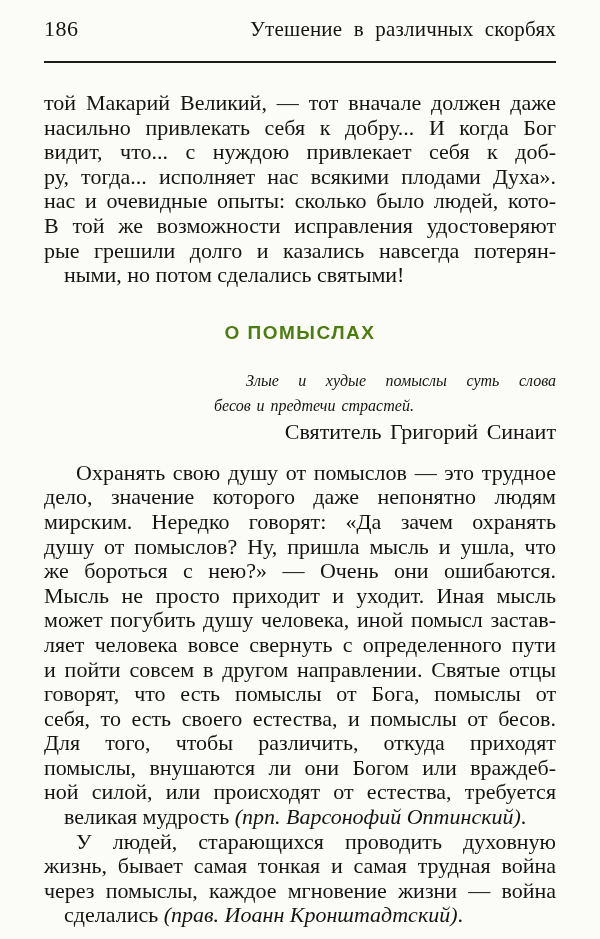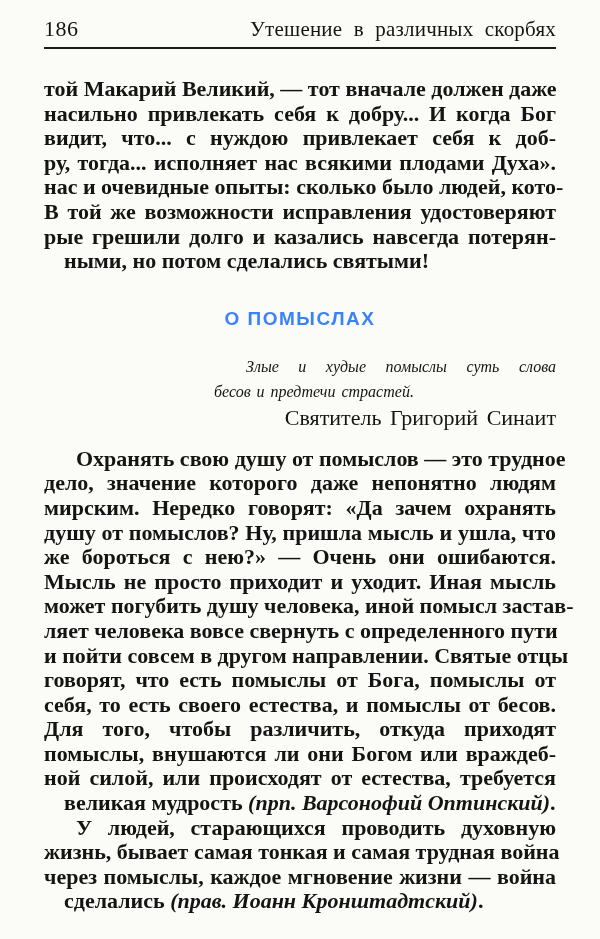--- a/index.html
+++ b/index.html
@@ -15,56 +15,55 @@
     overflow: hidden;
     box-sizing: border-box;
     padding: 16px 44px 0 44px;
   }
   
   .pagehead {
     display: flex;
     justify-content: space-between;
     align-items: baseline;
     border-bottom: 2px solid #1c1c1c;
-    padding-bottom: 5px;
+    padding-bottom: 19px;
     line-height: 26px;
   }
   .page-number { font-size: 22px; letter-spacing: 0.5px; }
   .running-title {
     font-size: 21px;
     word-spacing: 6px;
     letter-spacing: 0.2px;
   }
   
   .text-block { margin-top: 28px; }
   .line {
     font-size: 22px;
     line-height: 24.6px;
     text-align: justify;
     text-align-last: justify;
     white-space: nowrap;
-    font-weight: bold;
   }
   .line.last {
     text-align: left;
     text-align-last: left;
     margin-left: 20px;
   }
   .line.indent { text-indent: 32px; }
   .it { font-style: italic; }
   
   .section-heading {
     font-family: "Liberation Sans", sans-serif;
     font-weight: 700;
     font-size: 19px;
     letter-spacing: 1.5px;
     text-align: center;
     line-height: 22px;
     margin: 34px 0 0 0;
-    color: #3b82f6;
+    color: #4d7c0f;
   }
   
   .epigraph { margin: 24px 0 0 170px; }
   .epigraph .eline {
     font-style: italic;
     font-size: 16px;
     line-height: 25.5px;
     word-spacing: 2px;
   }
   .epigraph .eline.first {

